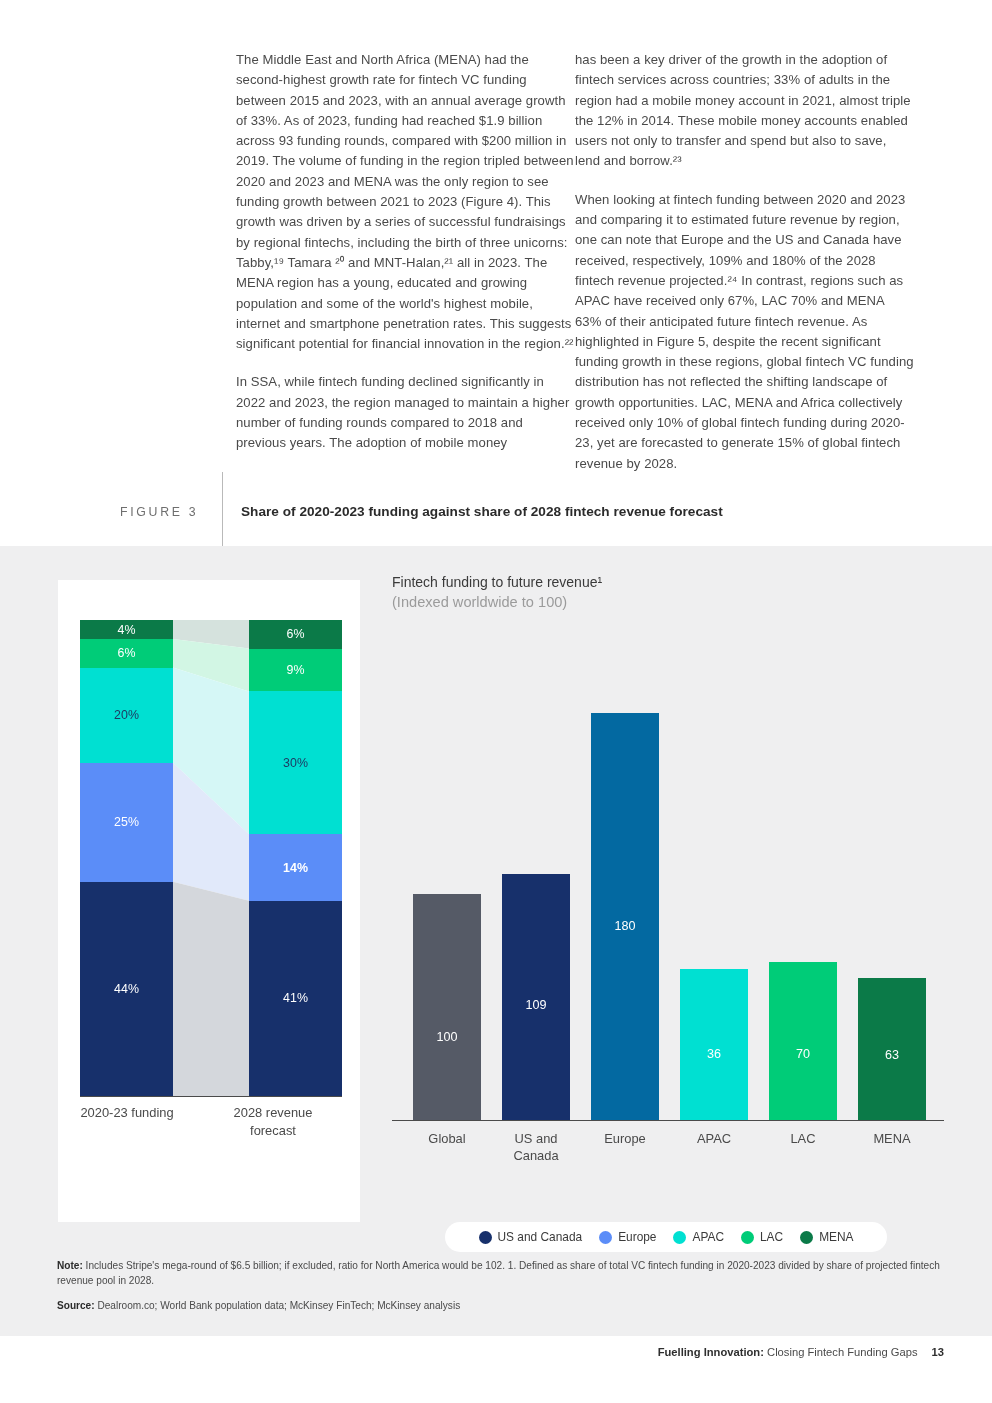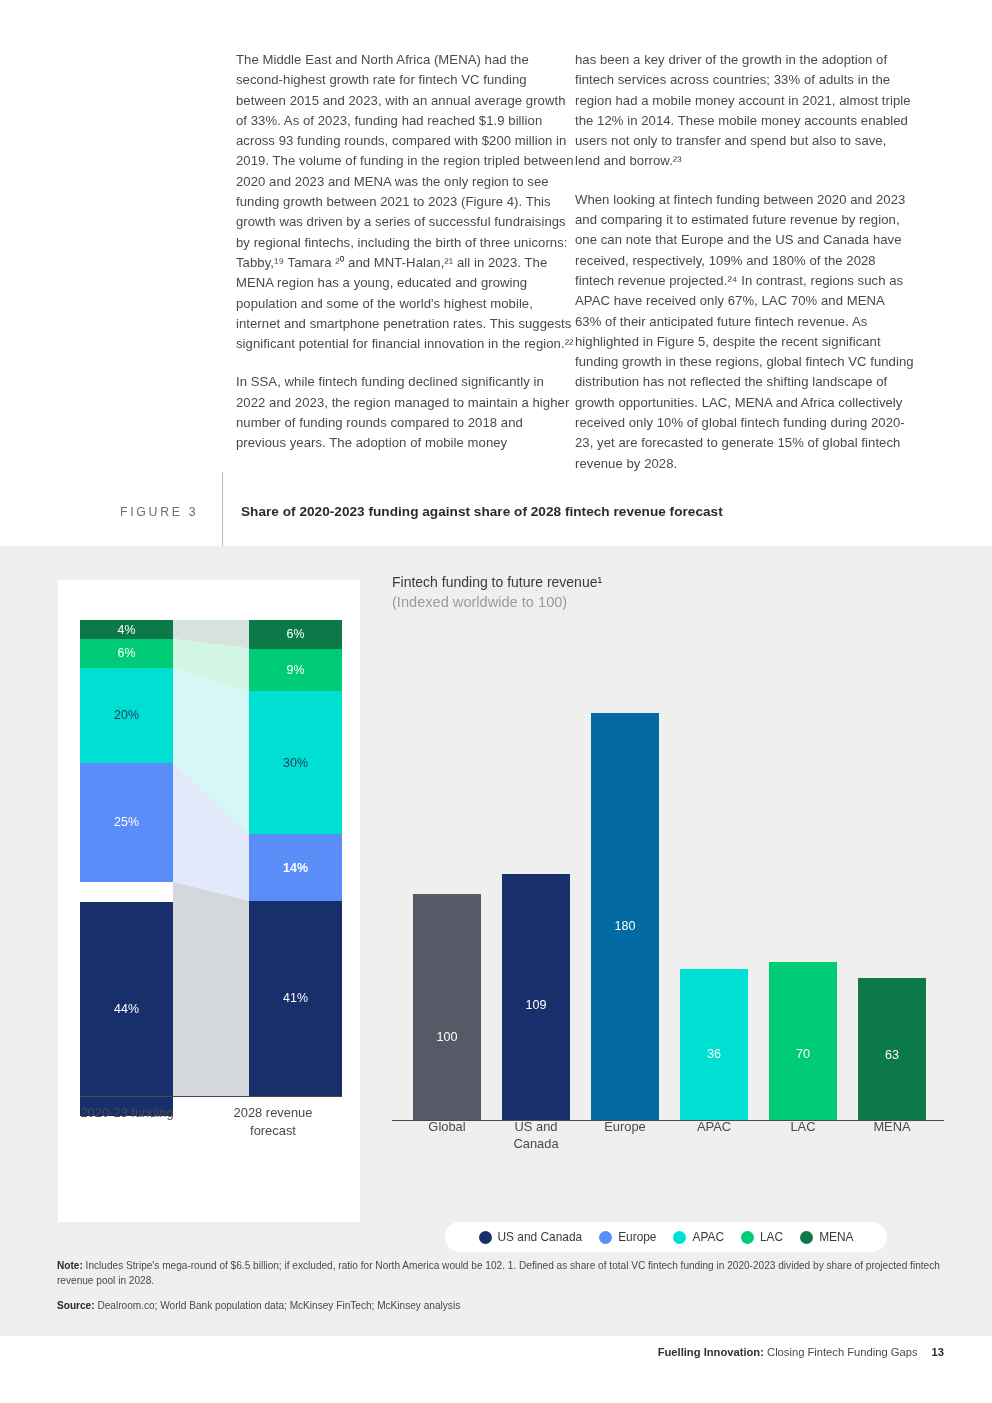--- a/index.html
+++ b/index.html
@@ -97,21 +97,21 @@
   .vbar{
     position:absolute;bottom:0;width:68px;
     display:flex;justify-content:center;
     color:#ffffff;font-size:12.6px;
   }
   .vbar span{position:absolute;}
   .baseline{
     position:absolute;left:0px;top:546px;width:552px;height:1px;background:#4a4a4a;
   }
   .tick{
-    position:absolute;top:544px;width:110px;text-align:center;
+    position:absolute;top:556px;width:110px;text-align:center;
     font-size:12.9px;color:#4a4a4a;line-height:17px;
   }
 
   .legend{
     position:absolute;left:53px;top:648px;width:442px;height:30px;
     background:#ffffff;border-radius:15px;
     display:flex;align-items:center;justify-content:center;gap:7px;
   }
   .lg{display:flex;align-items:center;gap:6px;margin:0 5px;}
   .dot{width:13px;height:13px;border-radius:50%;display:block;}
@@ -166,21 +166,21 @@
           <polygon points="0,142.8 76,214.2 76,280.84 0,261.8" fill="#e1e9fa"></polygon>
           <polygon points="0,261.8 76,280.84 76,476 0,476" fill="#d4d7dc"></polygon>
         </svg>
       </div>
 
       <div class="bar-col left">
         <div class="seg" style="top:0px;height:19.04px;background:#0b7a48;">4%</div>
         <div class="seg" style="top:19.04px;height:28.56px;background:#00cc78;">6%</div>
         <div class="seg dark-txt" style="top:47.6px;height:95.2px;background:#00e0d2;">20%</div>
         <div class="seg" style="top:142.8px;height:119px;background:#5b8df8;">25%</div>
-        <div class="seg" style="top:261.8px;height:214.2px;background:#17306b;margin-top:20px;">44%</div>
+        <div class="seg" style="top:261.8px;height:214.2px;background:#17306b;">44%</div>
       </div>
 
       <div class="bar-col right">
         <div class="seg" style="top:0px;height:28.56px;background:#0b7a48;">6%</div>
         <div class="seg" style="top:28.56px;height:42.84px;background:#00cc78;">9%</div>
         <div class="seg dark-txt" style="top:71.4px;height:142.8px;background:#00e0d2;">30%</div>
         <div class="seg" style="top:214.2px;height:66.64px;background:#5b8df8;font-weight:bold;">14%</div>
         <div class="seg" style="top:280.84px;height:195.16px;background:#17306b;">41%</div>
       </div>
     </div>

